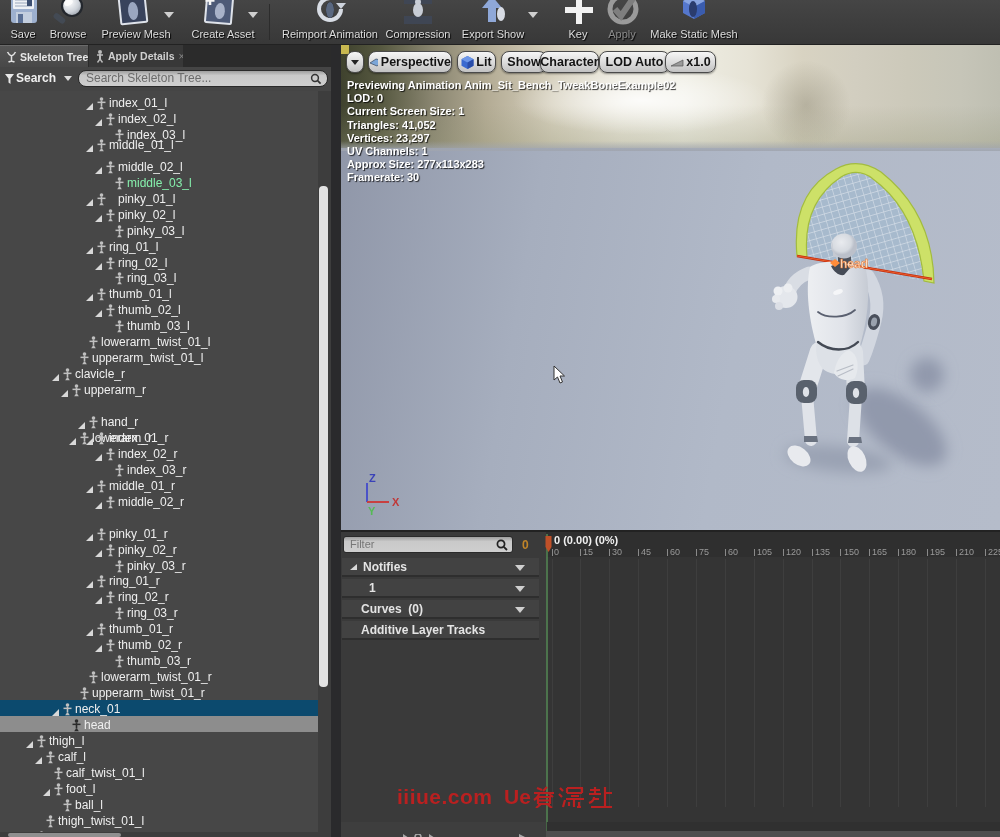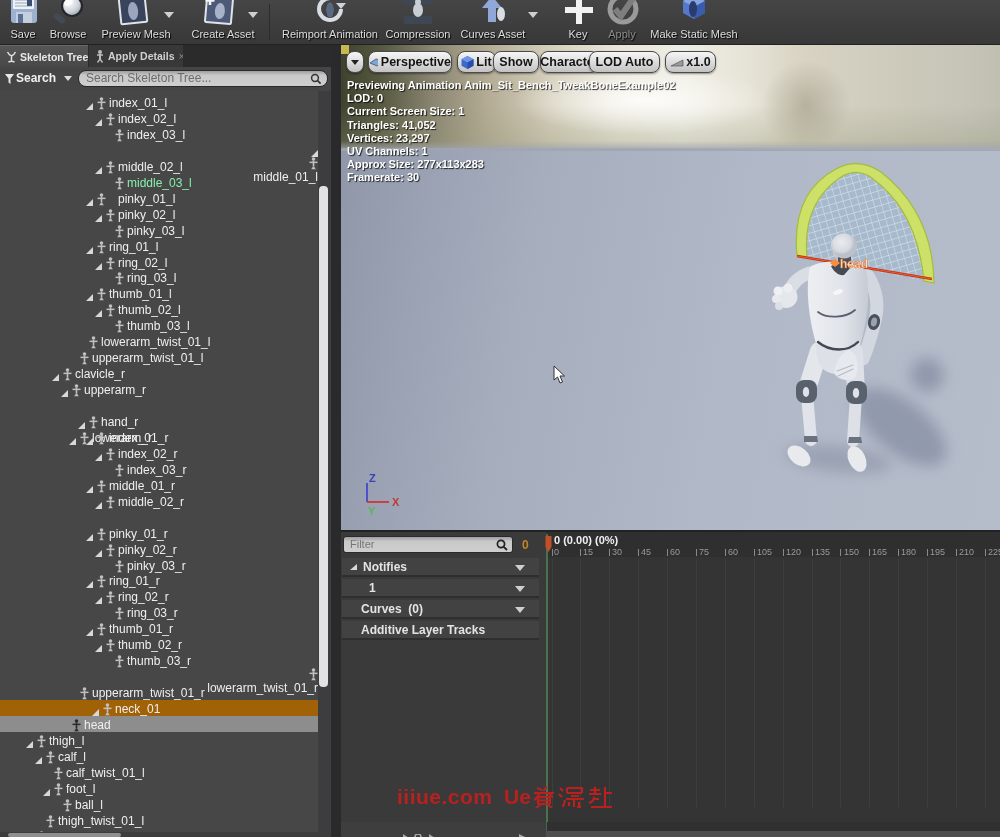--- a/index.html
+++ b/index.html
@@ -92,21 +92,21 @@
  <div class="tbtn" style="left:382px;width:72px">
       <span class="lbl">Compression</span>
   <svg class="abs" style="left:18px;top:-4px" width="36" height="30" viewBox="0 0 36 30">
         <rect x="4" y="0" width="28" height="8" fill="#3f4654"></rect>
         <rect x="4" y="20" width="28" height="8" fill="#3f4654"></rect>
         <ellipse cx="18" cy="14" rx="5" ry="7" fill="#c8cdd6"></ellipse>
         <circle cx="18" cy="6" r="3" fill="#c8cdd6"></circle>
       </svg>
     </div>
  <div class="tbtn" style="left:456px;width:74px">
-      <span class="lbl">Curves Asset</span>
+      <span class="lbl">Export Show</span>
   <svg class="abs" style="left:18px;top:-4px" width="36" height="30" viewBox="0 0 36 30">
         <path d="M18 0 l10 12 h-6 v14 h-8 V12 h-6 Z" fill="#8fa8d8"></path>
         <ellipse cx="27" cy="18" rx="4" ry="7" fill="#d8dce4"></ellipse>
       </svg>
   <svg class="abs" style="left:72px;top:12px" width="10" height="6">
         <path d="M0 0 h10 L5 6 Z" fill="#cfcfcf"></path>
       </svg>
     </div>
  <div class="tbtn" style="left:556px;width:44px">
       <span class="lbl">Key</span>
@@ -190,21 +190,21 @@
 <div class="r" style="top:126px;">
           <span style="width:115px;flex:none"></span>
           <svg width="9" height="13" viewBox="0 0 9 13" style="flex:none">
             <circle cx="4.5" cy="2" r="1.8" fill="#c0c0c0"></circle>
             <rect x="3.7" y="3.5" width="1.6" height="6" fill="#c0c0c0"></rect>
             <rect x="0.5" y="4.6" width="8" height="1.5" fill="#c0c0c0"></rect>
             <path d="M2.2 12.2 L4 9.5 h1 L6.8 12.2 Z" fill="#c0c0c0"></path>
           </svg>
           <span style="margin-left:3px;color:#efefef">index_03_l</span>
         </div>
-<div class="r" style="top:150px;flex-direction:column;">
+<div class="r" style="top:136px;">
           <i class="t" style="margin-left:86px"></i>
           <span style="width:4px"></span>
           <svg width="9" height="13" viewBox="0 0 9 13" style="flex:none">
             <circle cx="4.5" cy="2" r="1.8" fill="#c0c0c0"></circle>
             <rect x="3.7" y="3.5" width="1.6" height="6" fill="#c0c0c0"></rect>
             <rect x="0.5" y="4.6" width="8" height="1.5" fill="#c0c0c0"></rect>
             <path d="M2.2 12.2 L4 9.5 h1 L6.8 12.2 Z" fill="#c0c0c0"></path>
           </svg>
           <span style="margin-left:3px;color:#efefef">middle_01_l</span>
         </div>
@@ -532,41 +532,41 @@
 <div class="r" style="top:652px;">
           <span style="width:115px;flex:none"></span>
           <svg width="9" height="13" viewBox="0 0 9 13" style="flex:none">
             <circle cx="4.5" cy="2" r="1.8" fill="#c0c0c0"></circle>
             <rect x="3.7" y="3.5" width="1.6" height="6" fill="#c0c0c0"></rect>
             <rect x="0.5" y="4.6" width="8" height="1.5" fill="#c0c0c0"></rect>
             <path d="M2.2 12.2 L4 9.5 h1 L6.8 12.2 Z" fill="#c0c0c0"></path>
           </svg>
           <span style="margin-left:3px;color:#efefef">thumb_03_r</span>
         </div>
-<div class="r" style="top:668px;flex-direction:column;">
+<div class="r" style="top:668px;">
           <span style="width:89px;flex:none"></span>
           <svg width="9" height="13" viewBox="0 0 9 13" style="flex:none">
             <circle cx="4.5" cy="2" r="1.8" fill="#c0c0c0"></circle>
             <rect x="3.7" y="3.5" width="1.6" height="6" fill="#c0c0c0"></rect>
             <rect x="0.5" y="4.6" width="8" height="1.5" fill="#c0c0c0"></rect>
             <path d="M2.2 12.2 L4 9.5 h1 L6.8 12.2 Z" fill="#c0c0c0"></path>
           </svg>
           <span style="margin-left:3px;color:#efefef">lowerarm_twist_01_r</span>
         </div>
 <div class="r" style="top:684px;">
           <span style="width:80px;flex:none"></span>
           <svg width="9" height="13" viewBox="0 0 9 13" style="flex:none">
             <circle cx="4.5" cy="2" r="1.8" fill="#c0c0c0"></circle>
             <rect x="3.7" y="3.5" width="1.6" height="6" fill="#c0c0c0"></rect>
             <rect x="0.5" y="4.6" width="8" height="1.5" fill="#c0c0c0"></rect>
             <path d="M2.2 12.2 L4 9.5 h1 L6.8 12.2 Z" fill="#c0c0c0"></path>
           </svg>
           <span style="margin-left:3px;color:#efefef">upperarm_twist_01_r</span>
         </div>
-<div class="r" style="top:700px;background:#a16207;padding-left:40px;">
+<div class="r" style="top:700px;background:#0c4a6e;">
           <i class="t" style="margin-left:52px"></i>
           <span style="width:4px"></span>
           <svg width="9" height="13" viewBox="0 0 9 13" style="flex:none">
             <circle cx="4.5" cy="2" r="1.8" fill="#c0c0c0"></circle>
             <rect x="3.7" y="3.5" width="1.6" height="6" fill="#c0c0c0"></rect>
             <rect x="0.5" y="4.6" width="8" height="1.5" fill="#c0c0c0"></rect>
             <path d="M2.2 12.2 L4 9.5 h1 L6.8 12.2 Z" fill="#c0c0c0"></path>
           </svg>
           <span style="margin-left:3px;color:#efefef">neck_01</span>
         </div>
@@ -762,23 +762,23 @@
       <i style="width:0;height:0;border-left:4px solid transparent;border-right:4px solid transparent;border-top:5px solid #222"></i>
     </div>
  <div class="vbtn" style="left:27px;width:84px"><svg width="16" height="10" style="margin-right:3px">
         <path d="M1 6 L7 2 L15 4 L8 9 Z" fill="#7ba6d8" stroke="#44546a" stroke-width="0.8"></path>
       </svg>Perspective</div>
  <div class="vbtn" style="left:116px;width:39px"><svg width="13" height="13" style="margin-right:2px" viewBox="0 0 13 13">
         <path d="M6.5 0 l6 3.2 v6.6 l-6 3.2 -6 -3.2 V3.2 Z" fill="#3a6ad0"></path>
         <path d="M6.5 0 l6 3.2 -6 3.2 -6 -3.2 Z" fill="#6e97e8"></path>
         <path d="M6.5 6.4 v6.6 l6 -3.2 V3.2 Z" fill="#2a4da8"></path>
       </svg>Lit</div>
- <div class="vbtn" style="left:152px;width:46px">Show</div>
+ <div class="vbtn" style="left:160px;width:46px">Show</div>
  <div class="vbtn" style="left:199px;width:59px">Character</div>
- <div class="vbtn" style="left:248px;width:71px">LOD Auto</div>
+ <div class="vbtn" style="left:258px;width:71px">LOD Auto</div>
  <div class="vbtn" style="left:324px;width:51px"><svg width="14" height="9" style="margin-right:2px">
         <path d="M1 8 L13 2 L13 8 Z" fill="#9a9a9a" stroke="#555" stroke-width="0.7"></path>
       </svg>x1.0</div>
 
  <div id="stats">Previewing Animation Anim_Sit_Bench_TweakBoneExample02<br>LOD: 0<br>Current Screen Size: 1<br>Triangles: 41,052<br>Vertices: 23,297<br>UV Channels: 1<br>Approx Size: 277x113x283<br>Framerate: 30</div>
 
  <svg class="abs" style="left:18px;top:426px" width="60" height="48" viewBox="0 0 60 48">
   <path d="M8 31 V12" stroke="#4a52c8" stroke-width="2"></path>
   <path d="M8 31 H30" stroke="#c84040" stroke-width="2"></path>
   <text x="10" y="11" font-size="11" font-weight="bold" fill="#3a42b8">Z</text>

